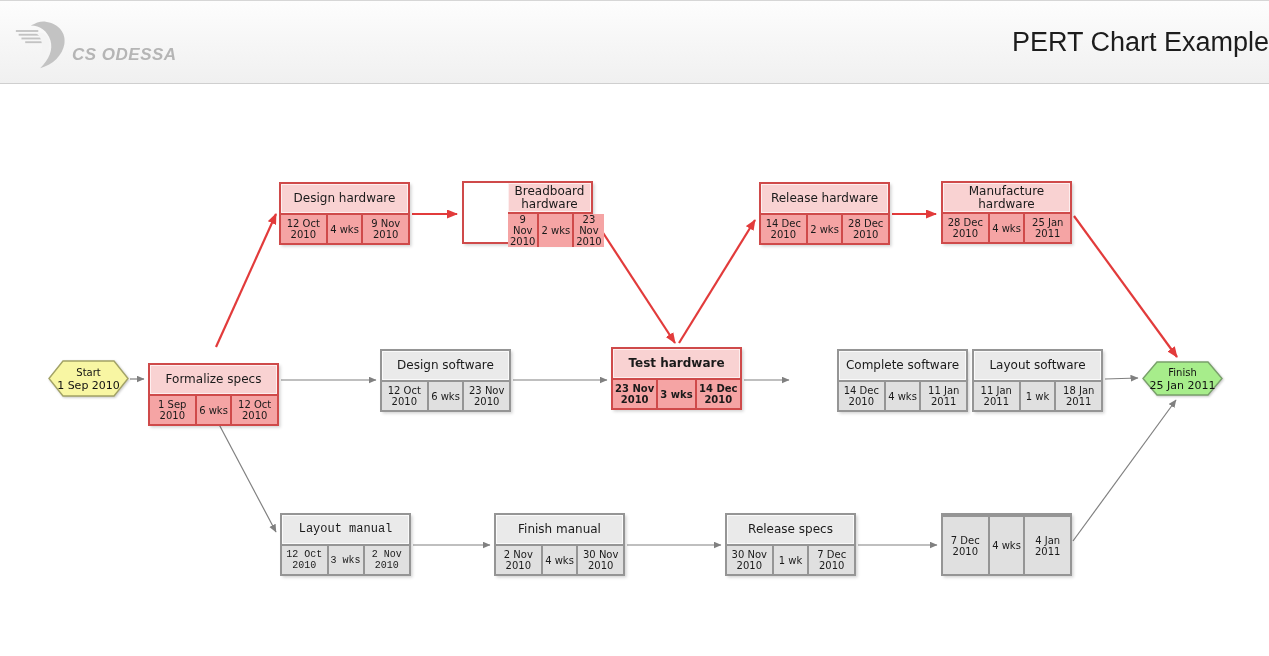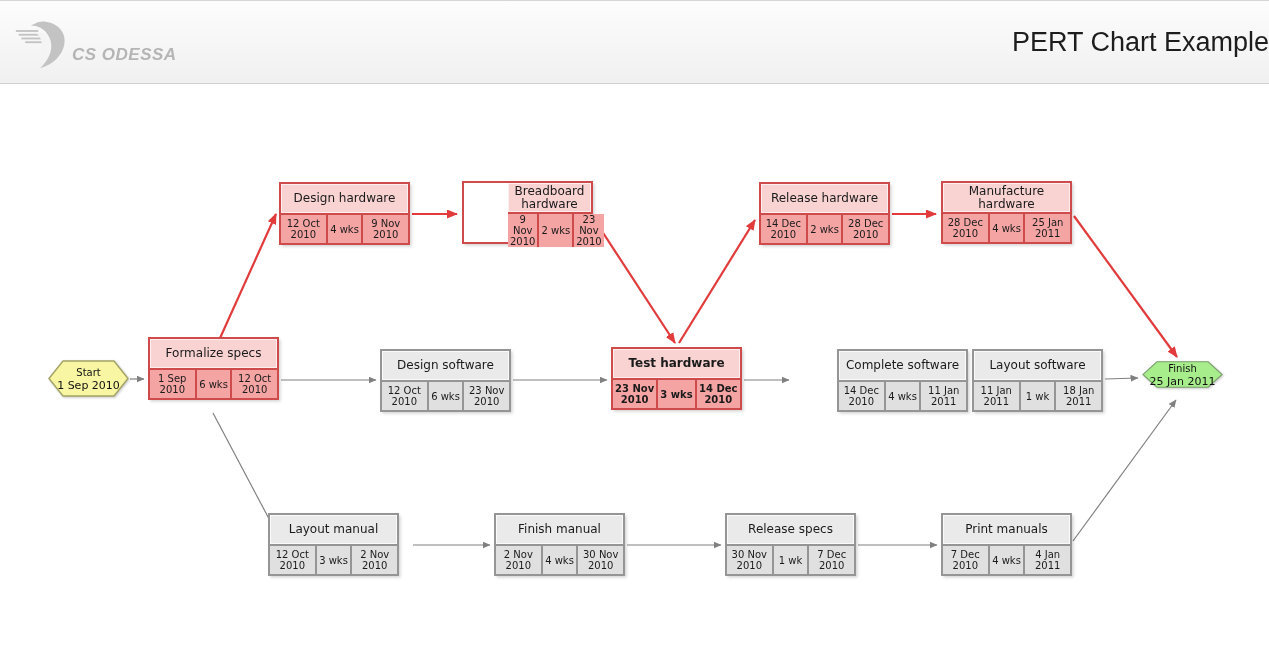--- a/index.html
+++ b/index.html
@@ -113,31 +113,31 @@
   <div class="hex start" style="left:48px; top:262px; width:81px; height:37px;">
     <svg viewBox="0 0 81 37" preserveAspectRatio="none">
       <polygon points="1,18.5 15,1 66,1 80,18.5 66,36 15,36"></polygon>
     </svg>
     <div class="hex-text">
       <div class="hex-label">Start</div>
       <div class="hex-date">1 Sep 2010</div>
     </div>
   </div>
 
-  <div class="hex finish" style="left:1142px; top:263px; width:81px; height:27px;">
+  <div class="hex finish" style="left:1142px; top:263px; width:81px; height:35px;">
     <svg viewBox="0 0 81 35" preserveAspectRatio="none">
       <polygon points="1,17.5 15,1 66,1 80,17.5 66,34 15,34"></polygon>
     </svg>
     <div class="hex-text">
       <div class="hex-label">Finish</div>
       <div class="hex-date">25 Jan 2011</div>
     </div>
   </div>
 
-  <div class="node critical" id="n-formalize-specs" style="left: 148px; top: 239px; justify-content: flex-end;">
+  <div class="node critical" id="n-formalize-specs" style="left: 148px; top: 265px; justify-content: flex-end;">
     <div class="node-title">Formalize specs</div>
     <div class="node-cells">
       <div class="cell date">1 Sep 2010</div>
       <div class="cell dur">6 wks</div>
       <div class="cell date">12 Oct 2010</div>
     </div>
   </div>
 
   <div class="node critical" id="n-design-hardware" style="left: 279px; top: 84px;">
     <div class="node-title">Design hardware</div>
@@ -206,21 +206,21 @@
 
   <div class="node normal" id="n-release-software" style="left: 972px; top: 251px;">
     <div class="node-title">Layout software</div>
     <div class="node-cells">
       <div class="cell date">11 Jan 2011</div>
       <div class="cell dur">1 wk</div>
       <div class="cell date">18 Jan 2011</div>
     </div>
   </div>
 
-  <div class="node normal" id="n-layout-manual" style="left: 268px; top: 415px;">
+  <div class="node normal" id="n-layout-manual" style="left: 280px; top: 415px; font-family: Liberation Mono, monospace;">
     <div class="node-title">Layout manual</div>
     <div class="node-cells">
       <div class="cell date">12 Oct 2010</div>
       <div class="cell dur">3 wks</div>
       <div class="cell date">2 Nov 2010</div>
     </div>
   </div>
 
   <div class="node normal" id="n-finish-manual" style="left: 494px; top: 415px;">
     <div class="node-title">Finish manual</div>
@@ -234,21 +234,20 @@
   <div class="node normal" id="n-release-manual" style="left: 725px; top: 415px;">
     <div class="node-title">Release specs</div>
     <div class="node-cells">
       <div class="cell date">30 Nov 2010</div>
       <div class="cell dur">1 wk</div>
       <div class="cell date">7 Dec 2010</div>
     </div>
   </div>
 
   <div class="node normal" id="n-print-manuals" style="left: 941px; top: 415px;">
-    <div class="node-title">Print manuals</div>
     <div class="node-cells">
       <div class="cell date">7 Dec 2010</div>
       <div class="cell dur">4 wks</div>
       <div class="cell date">4 Jan 2011</div>
     </div>
   </div>
 
 </div>
 
 </body></html>

